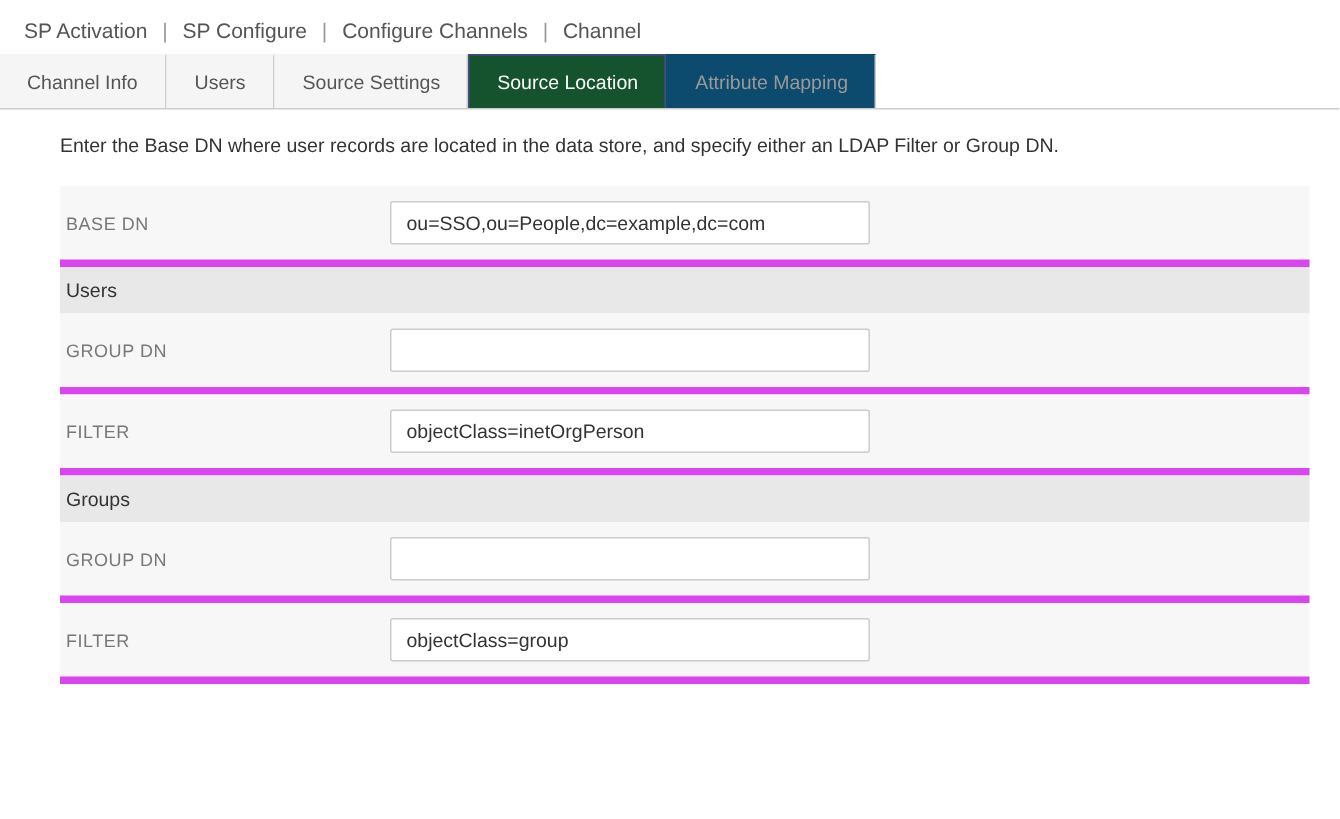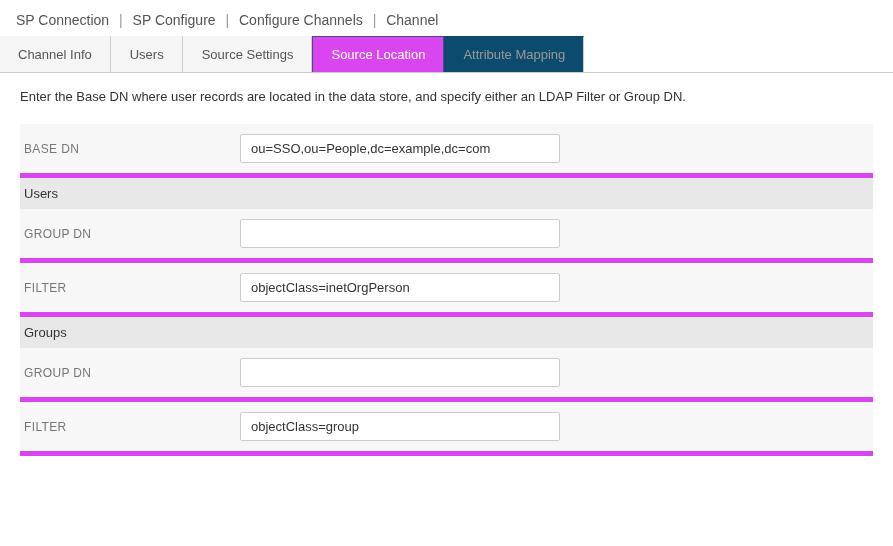--- a/index.html
+++ b/index.html
@@ -39,33 +39,34 @@
       border-bottom: none;
       font-size: 13px;
       color: #555;
       background: #f5f5f5;
       border-right: 1px solid #ccc;
     }
     .tab:first-child {
       border-left: none;
     }
     .tab.active {
-      background: #d946ef;
+      background: #14532d;
       color: #fff;
       border-color: #4a4a8a;
     }
     .tab.inactive {
       background: #0c4a6e;
       color: #999;
       cursor: default;
     }
 
     
     .content {
       padding: 16px 20px;
+      margin-left: 20px;
     }
 
     .description {
       font-size: 13px;
       color: #333;
       margin-bottom: 20px;
     }
 
     
     .form-row {
@@ -108,21 +109,21 @@
       padding: 8px 4px;
       font-size: 13px;
       color: #333;
       font-weight: normal;
     }
   </style>
 </head>
 <body>
 
 <div class="breadcrumb">
-  <span>SP Connection</span>
+  <span>SP Activation</span>
   <span class="separator">|</span>
   <span>SP Configure</span>
   <span class="separator">|</span>
   <span>Configure Channels</span>
   <span class="separator">|</span>
   <span>Channel</span>
 </div>
 
 <div class="tabs">
   <div class="tab default">Channel Info</div>

